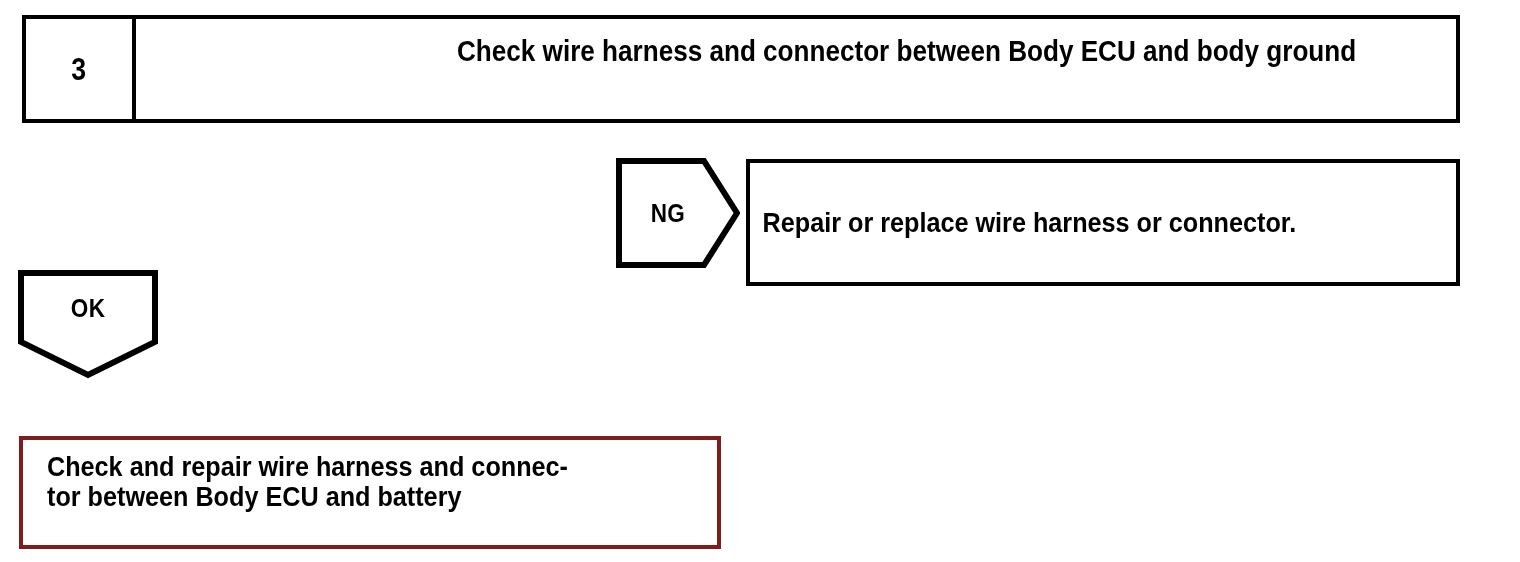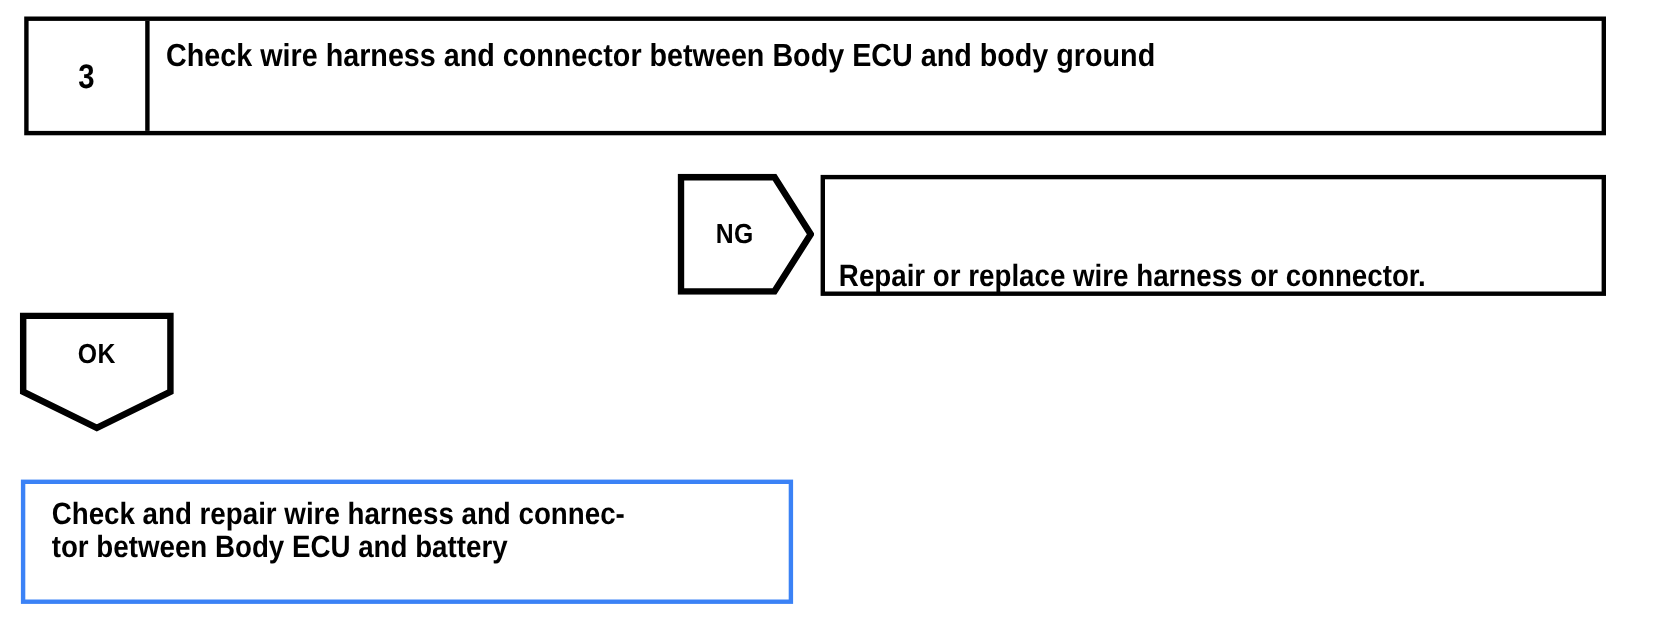--- a/index.html
+++ b/index.html
@@ -55,20 +55,21 @@
     transform: scaleX(0.86);
     letter-spacing: 0px;
   }
   .step-text-cell {
     flex: 1 1 auto;
     display: flex;
     align-items: flex-start;
     padding-left: 15px;
     padding-top: 17px;
     box-sizing: border-box;
+    justify-content: flex-end;
   }
   .step-text-cell .txt {
     font-size: 29px;
     font-weight: bold;
     line-height: 1.05;
     transform: scaleX(0.90);
     transform-origin: left center;
     white-space: nowrap;
   }
 
@@ -101,42 +102,42 @@
     transform-origin: center center;
     letter-spacing: 0.5px;
   }
 
   
   .repair-box {
     position: absolute;
     left: 746px;
     top: 159px;
     width: 714px;
-    height: 110px;
+    height: 127px;
     border: 4px solid #000000;
     box-sizing: border-box;
     background: #ffffff;
     display: flex;
-    align-items: flex-end;
+    align-items: center;
   }
   .repair-box .txt {
     font-size: 28px;
     font-weight: bold;
     line-height: 1.05;
     padding-left: 14px;
     transform: scaleX(0.90);
     transform-origin: left center;
     white-space: nowrap;
   }
 
   
   .ok-arrow {
     position: absolute;
     left: 18px;
-    top: 284px;
+    top: 270px;
     width: 140px;
     height: 110px;
     text-decoration: underline;
   }
   .ok-arrow svg {
     position: absolute;
     left: 0;
     top: 0;
     display: block;
   }
@@ -156,21 +157,21 @@
     letter-spacing: 0.5px;
   }
 
   
   .result-box {
     position: absolute;
     left: 19px;
     top: 436px;
     width: 702px;
     height: 113px;
-    border: 4px solid #3b82f6;
+    border: 4px solid #7f1d1d;
     box-sizing: border-box;
     background: #ffffff;
     padding-left: 24px;
     padding-top: 12px;
     box-sizing: border-box;
   }
   .result-box .txt {
     font-size: 28px;
     font-weight: bold;
     line-height: 1.08;

